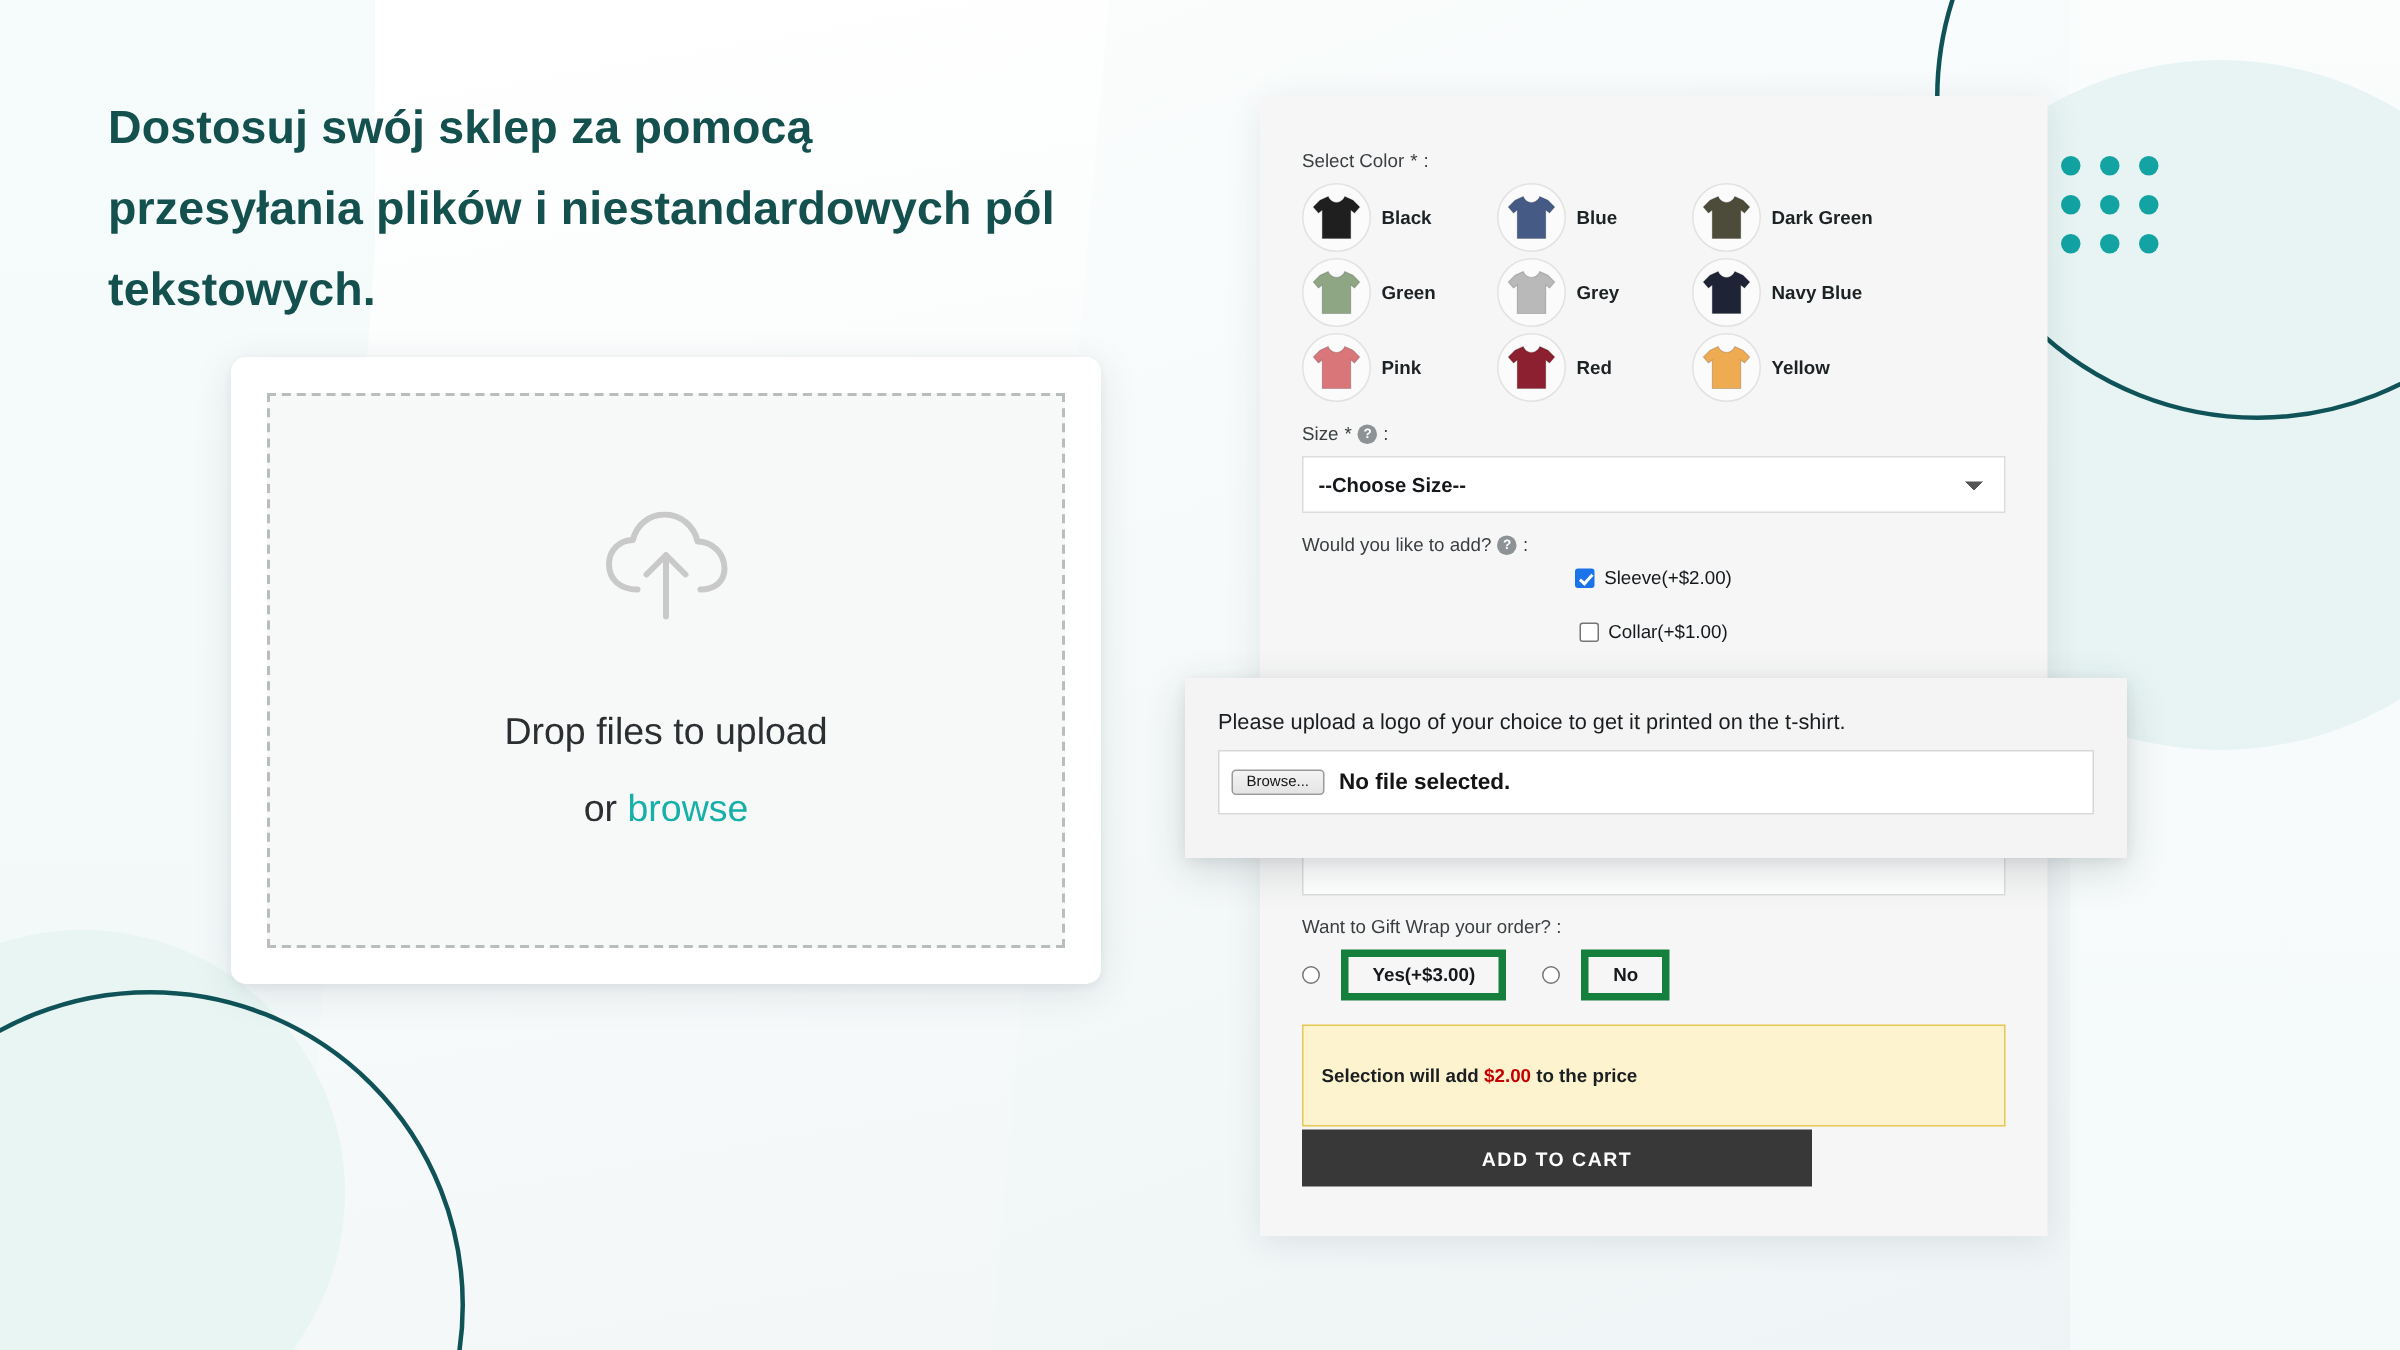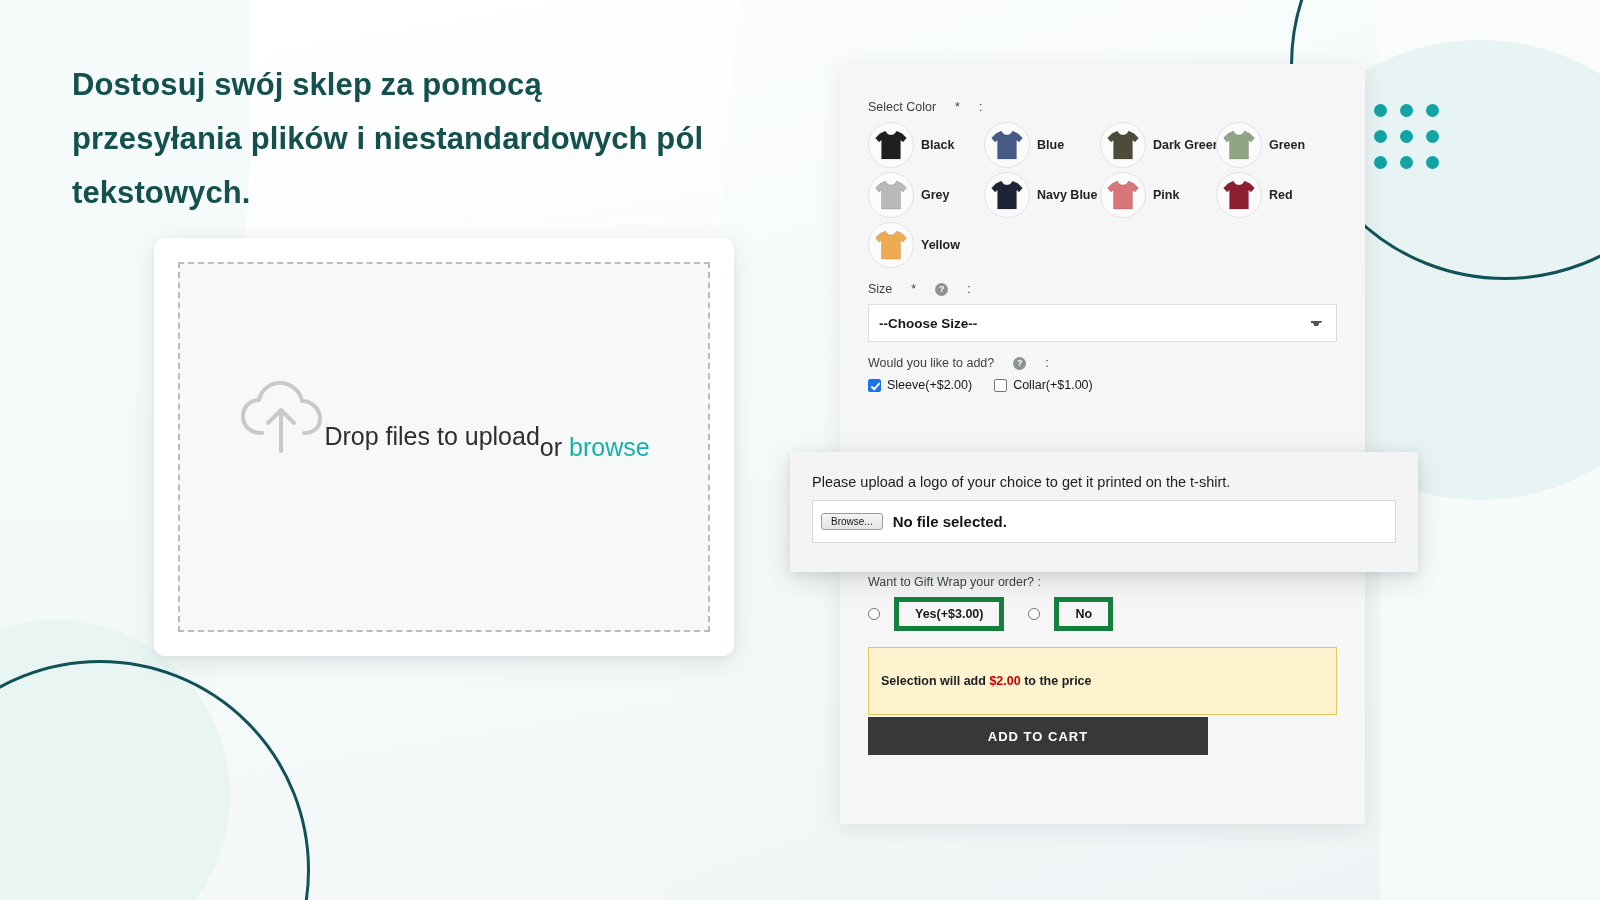--- a/index.html
+++ b/index.html
@@ -85,21 +85,21 @@
     border-radius: 10px;
     box-shadow: 0 6px 26px rgba(30,50,60,.10), 0 2px 6px rgba(30,50,60,.06);
     z-index: 5;
   }
   #dropzone {
     position: absolute;
     left: 24px; top: 24px; right: 24px; bottom: 24px;
     border: 2px dashed #b9bdbe;
     background: #f7f8f8;
     display: flex;
-    flex-direction: row;
+    flex-direction: column;
     align-items: center;
     justify-content: center;
   }
   .cloud-icon { margin-bottom: 54px; }
   .drop-title {
     font-size: 25px;
     color: #2b2f31;
     font-weight: 400;
     margin-bottom: 22px;
   }
@@ -127,40 +127,40 @@
     margin-bottom: 12px;
   }
 
   .field-label {
     font-size: 12.5px;
     color: #3a3f42;
     font-weight: 400;
     margin-bottom: 8px;
     display: flex;
     align-items: center;
-    gap: 19px;
+    gap: 4px;
   }
   .req-star { color: #3a3f42; }
   .help-dot {
     display: inline-flex;
     width: 13px; height: 13px;
     border-radius: 50%;
     background: #8d9295;
     color: #fff;
     font-size: 9px;
     font-weight: 700;
     align-items: center;
     justify-content: center;
     line-height: 1;
   }
 
   .color-grid {
     display: flex;
     flex-wrap: wrap;
-    gap: 4px 6px;
+    gap: 4px 20px;
     margin-bottom: 14px;
     width: 470px;
   }
   .color-opt {
     display: flex;
     align-items: center;
     gap: 7px;
     width: 110px;
     cursor: pointer;
   }
@@ -195,21 +195,21 @@
     appearance: none;
     background-image:
       linear-gradient(45deg, transparent 50%, #555 50%),
       linear-gradient(135deg, #555 50%, transparent 50%);
     background-position: calc(100% - 20px) 16px, calc(100% - 14px) 16px;
     background-size: 6px 6px, 6px 6px;
     background-repeat: no-repeat;
     margin-bottom: 14px;
   }
 
-  .check-row { display: flex; align-items: center; gap: 22px; margin-bottom: 10px; }
+  .check-row { display: flex; align-items: center; gap: 22px; margin-bottom: 10px; flex-direction: column; }
   .check-item { display: flex; align-items: center; gap: 6px; font-size: 12.5px; color: #15191c; }
   .cb {
     width: 13px; height: 13px;
     border: 1px solid #767676;
     background: #fff;
     border-radius: 2px;
     flex: 0 0 auto;
     position: relative;
   }
   .cb.checked { background: #1a73e8; border-color: #1a73e8; }

